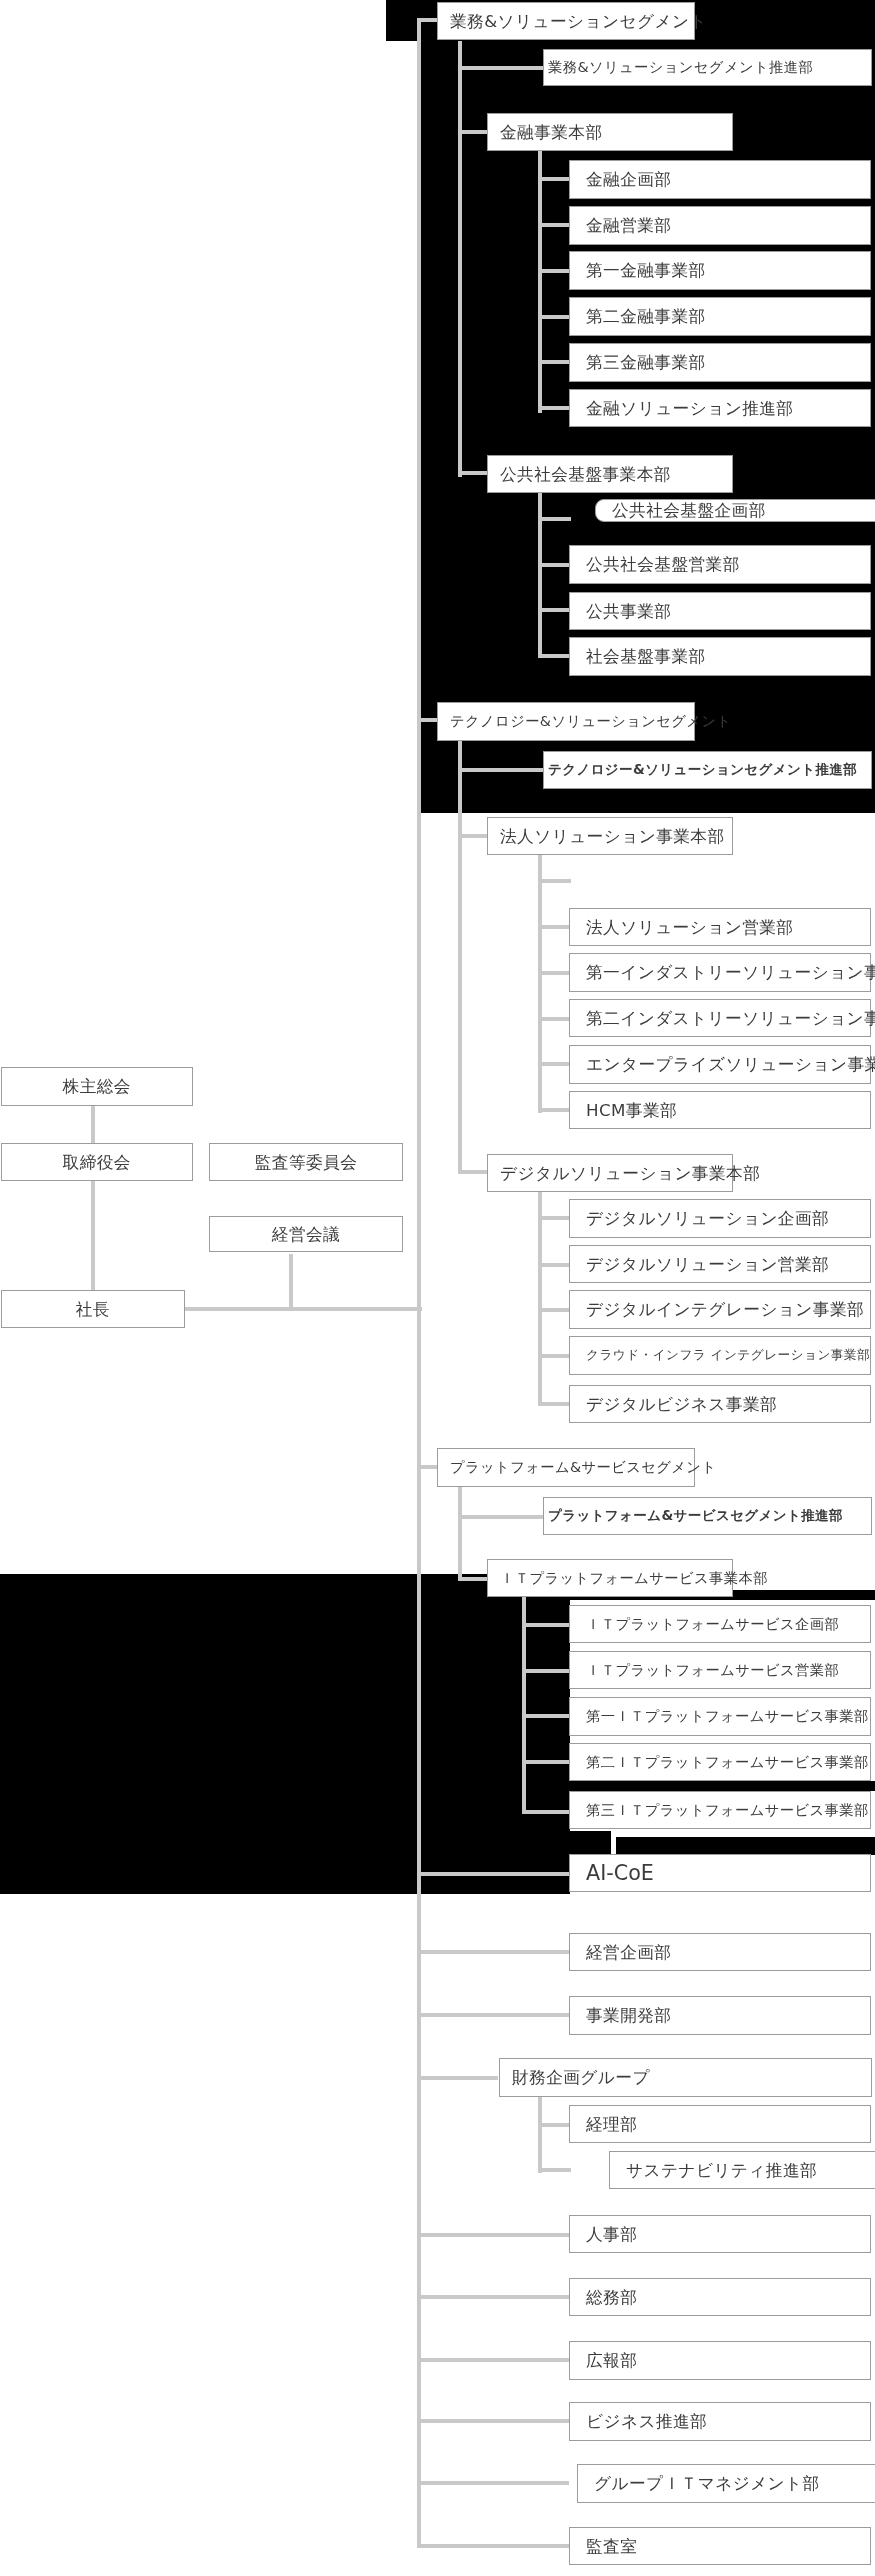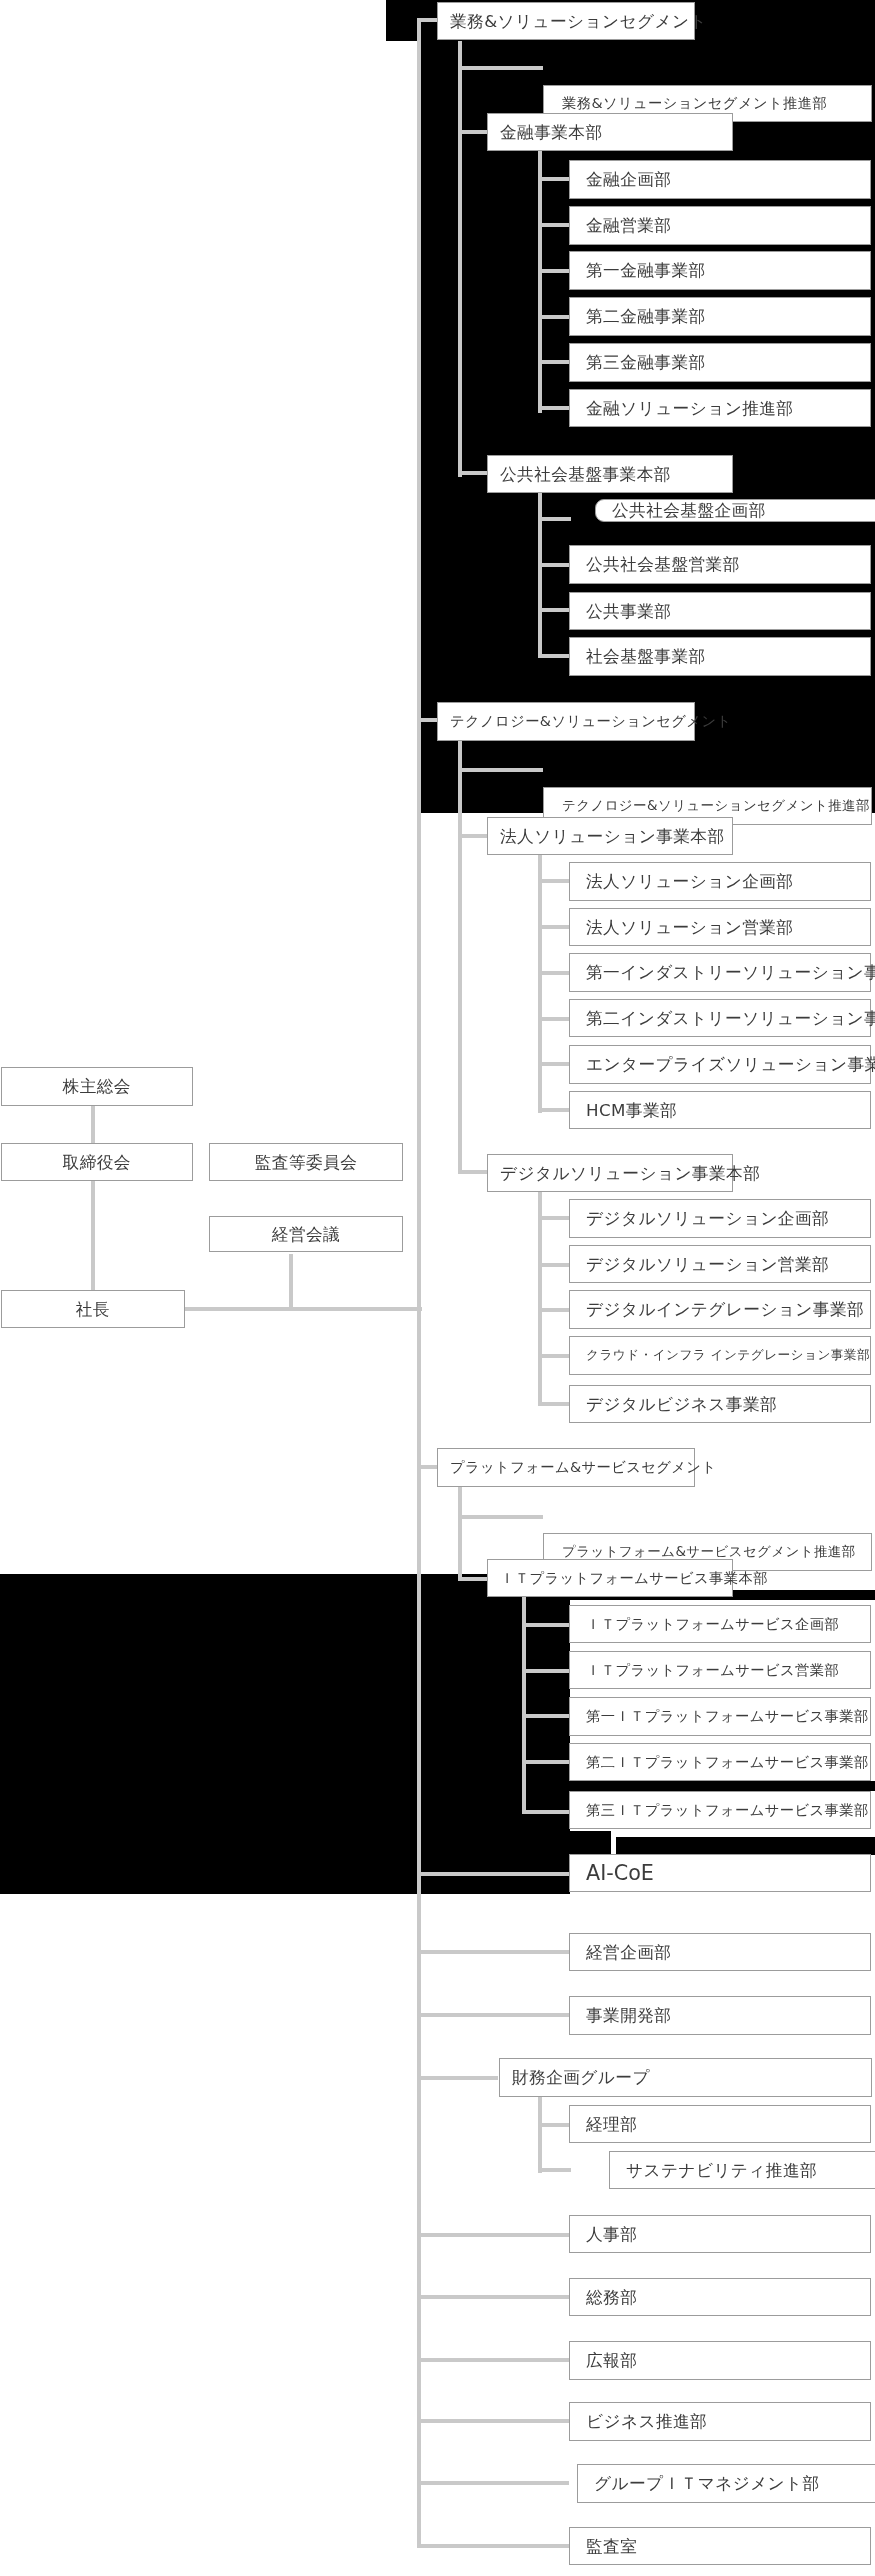--- a/index.html
+++ b/index.html
@@ -5,23 +5,23 @@
   html,body{margin:0;padding:0;background:#ffffff;}
   #stage{position:relative;width:875px;height:2576px;background:#ffffff;overflow:hidden;
          font-family:"DejaVu Sans","Liberation Sans",sans-serif;}
   .blk{position:absolute;background:#000000;}
   .ln{position:absolute;background:#c9c9c9;}
   .box{position:absolute;background:#ffffff;border:1.6px solid #9c9c9c;box-sizing:border-box;
        display:flex;align-items:center;color:#3c3c3c;font-size:16.7px;white-space:nowrap;
        padding-left:16px;letter-spacing:0.4px;}
   .ctr{justify-content:center;padding-left:0;}
   .p15{padding-left:12px;}
-  .p16{padding-left:18px;margin-top:36px;}
+  .p16{padding-left:4px;}
   .f18{font-size:14.3px;}
-  .f17{font-size:13.5px;}
+  .f17{font-size:13.5px;font-weight:bold;}
   .f16{font-size:12.7px;}
   .lat{font-size:20.7px;letter-spacing:0;}
 </style>
 </head>
 <body>
 
 <div id="stage">
 
   <div class="blk" style="left:386px;top:0;width:489px;height:41px;"></div>
   <div class="blk" style="left:421px;top:0;width:454px;height:813px;"></div>
@@ -126,21 +126,20 @@
   <div class="box p15" style="left:487px;top:455px;width:246px;height:38px;">公共社会基盤事業本部</div>
   <div class="box" style="left:595px;top:499px;width:302px;height:23px;border-radius:9px;">公共社会基盤企画部</div>
   <div class="box" style="left:569px;top:545px;width:302px;height:39px;">公共社会基盤営業部</div>
   <div class="box" style="left:569px;top:592px;width:302px;height:38px;">公共事業部</div>
   <div class="box" style="left:569px;top:637px;width:302px;height:39px;">社会基盤事業部</div>
 
   <div class="box p15 f18" style="left:437px;top:702px;width:258px;height:39px;">テクノロジー&amp;ソリューションセグメント</div>
   <div class="box p16 f17" style="left:543px;top:751px;width:329px;height:38px;">テクノロジー&amp;ソリューションセグメント推進部</div>
 
   <div class="box p15" style="left:487px;top:817px;width:246px;height:38px;">法人ソリューション事業本部</div>
-  <div class="box" style="left:569px;top:862px;width:302px;height:39px;">法人ソリューション企画部</div>
   <div class="box" style="left:569px;top:908px;width:302px;height:38px;">法人ソリューション営業部</div>
   <div class="box" style="left:569px;top:953px;width:302px;height:39px;">第一インダストリーソリューション事業部</div>
   <div class="box" style="left:569px;top:999px;width:302px;height:38px;">第二インダストリーソリューション事業部</div>
   <div class="box" style="left:569px;top:1045px;width:302px;height:39px;">エンタープライズソリューション事業部</div>
   <div class="box" style="left:569px;top:1091px;width:302px;height:38px;">HCM事業部</div>
 
   <div class="box p15" style="left:487px;top:1154px;width:246px;height:38px;">デジタルソリューション事業本部</div>
   <div class="box" style="left:569px;top:1199px;width:302px;height:39px;">デジタルソリューション企画部</div>
   <div class="box" style="left:569px;top:1245px;width:302px;height:38px;">デジタルソリューション営業部</div>
   <div class="box" style="left:569px;top:1290px;width:302px;height:39px;">デジタルインテグレーション事業部</div>

